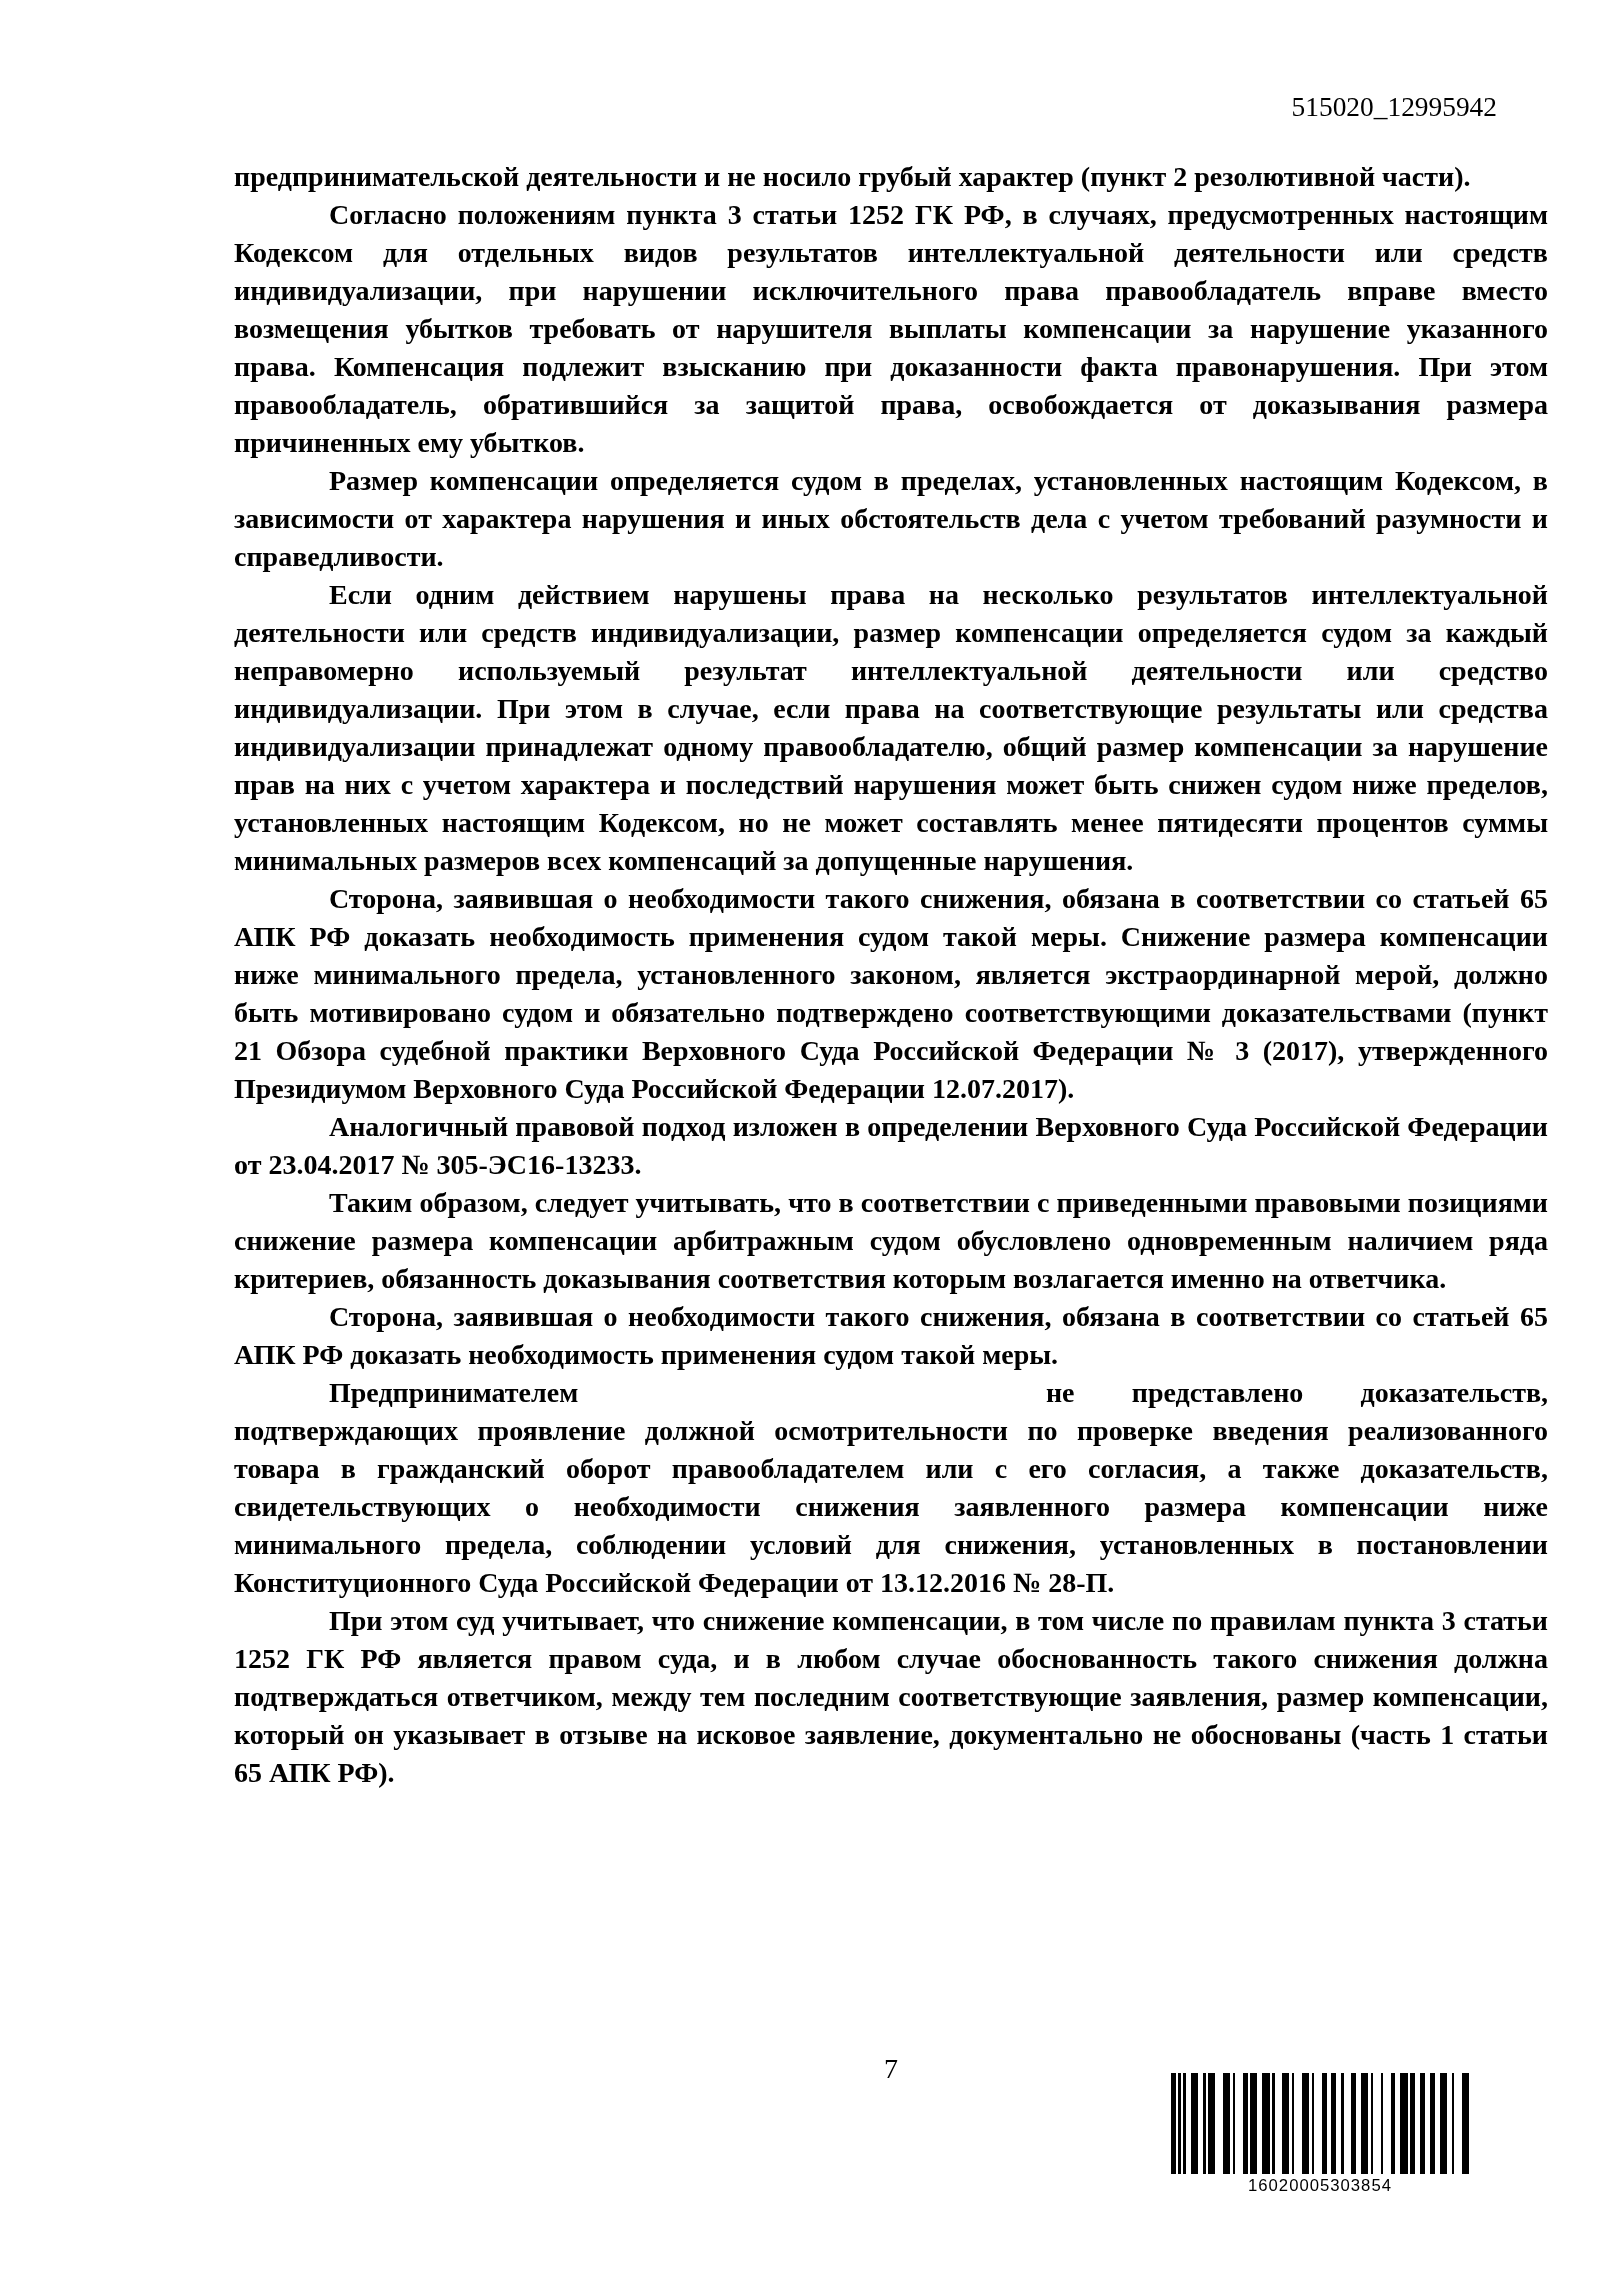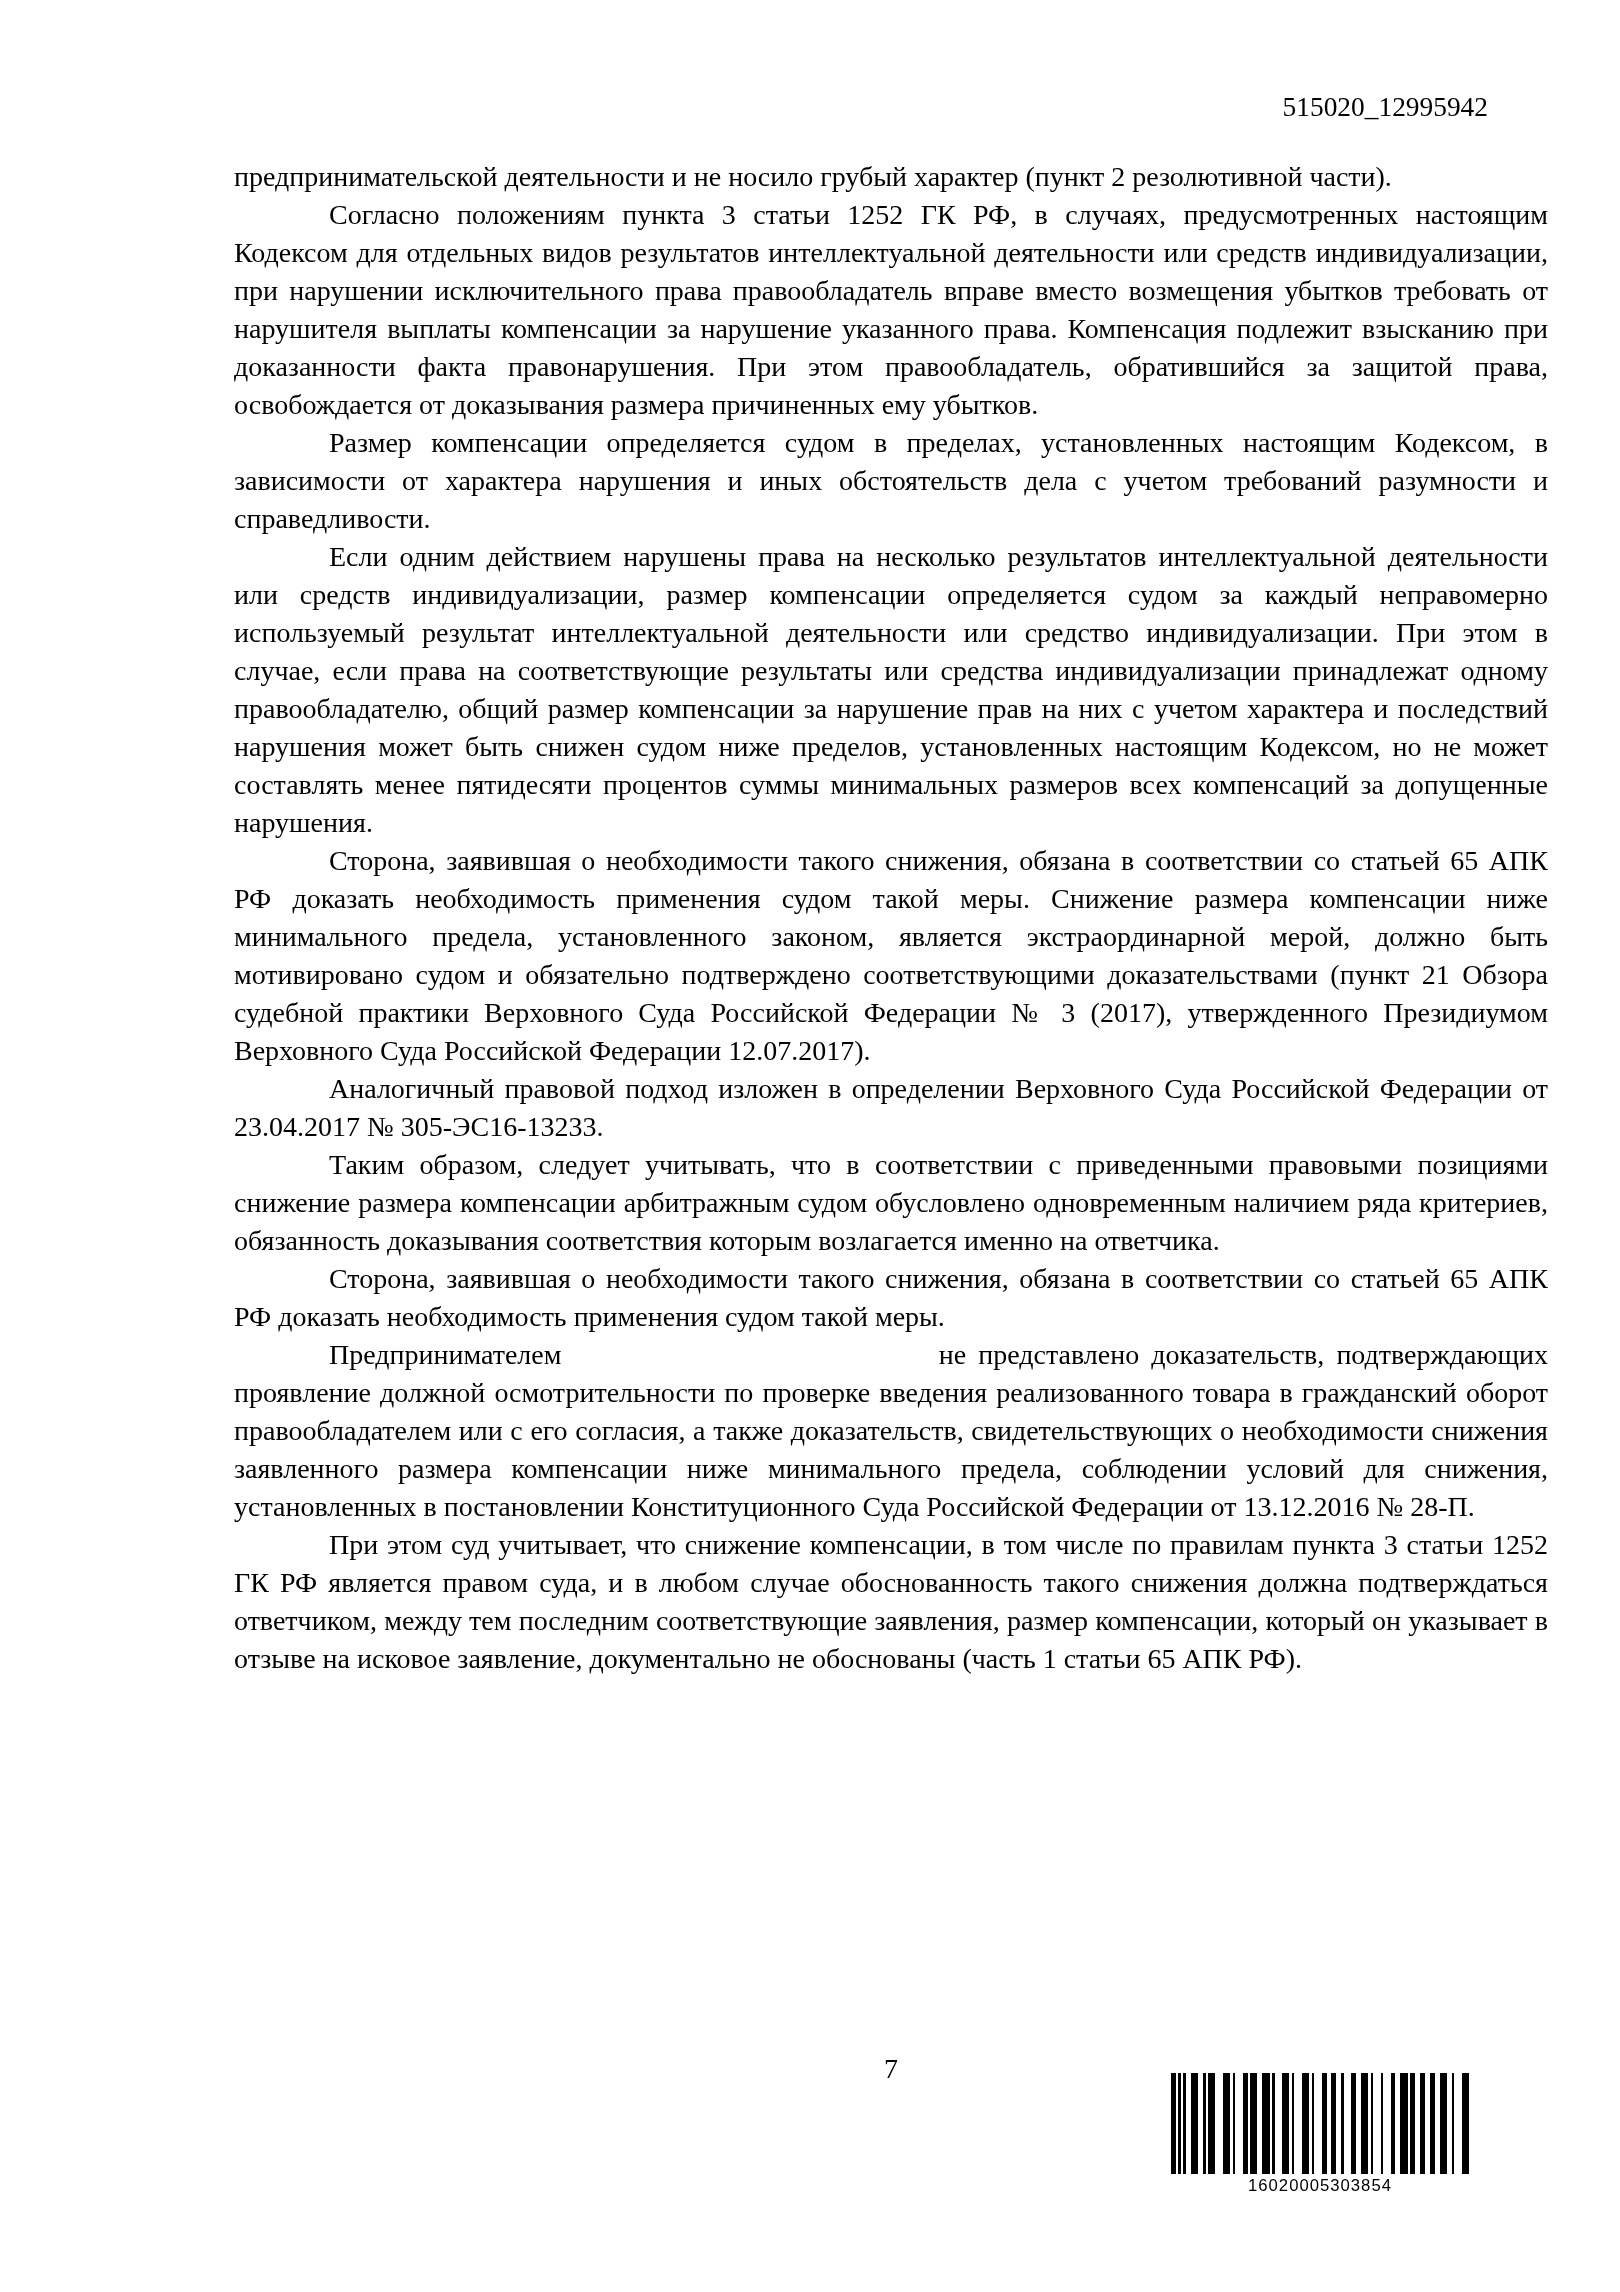--- a/index.html
+++ b/index.html
@@ -12,39 +12,40 @@
     width: 1620px;
     height: 2293px;
     background: #ffffff;
     overflow: hidden;
     font-family: "Liberation Serif", "DejaVu Serif", serif;
     color: #000000;
   }
   .doc-id {
     position: absolute;
     top: 91px;
-    left: 220px;
+    left: 229px;
     width: 1268px;
     text-align: right;
     font-size: 27.4px;
     line-height: 33px;
     white-space: nowrap;
   }
   .doc-body {
     position: absolute;
     top: 158px;
     left: 234px;
     width: 1314px;
     font-size: 28px;
     line-height: 38px;
     text-align: justify;
   }
   .doc-body p {
     margin: 0;
     padding: 0;
+    font-weight: bold;
   }
   .doc-body p.indent {
     text-indent: 95px;
   }
   .redaction-gap {
     display: inline-block;
     width: 353px;
     height: 1px;
   }
   .page-number {

